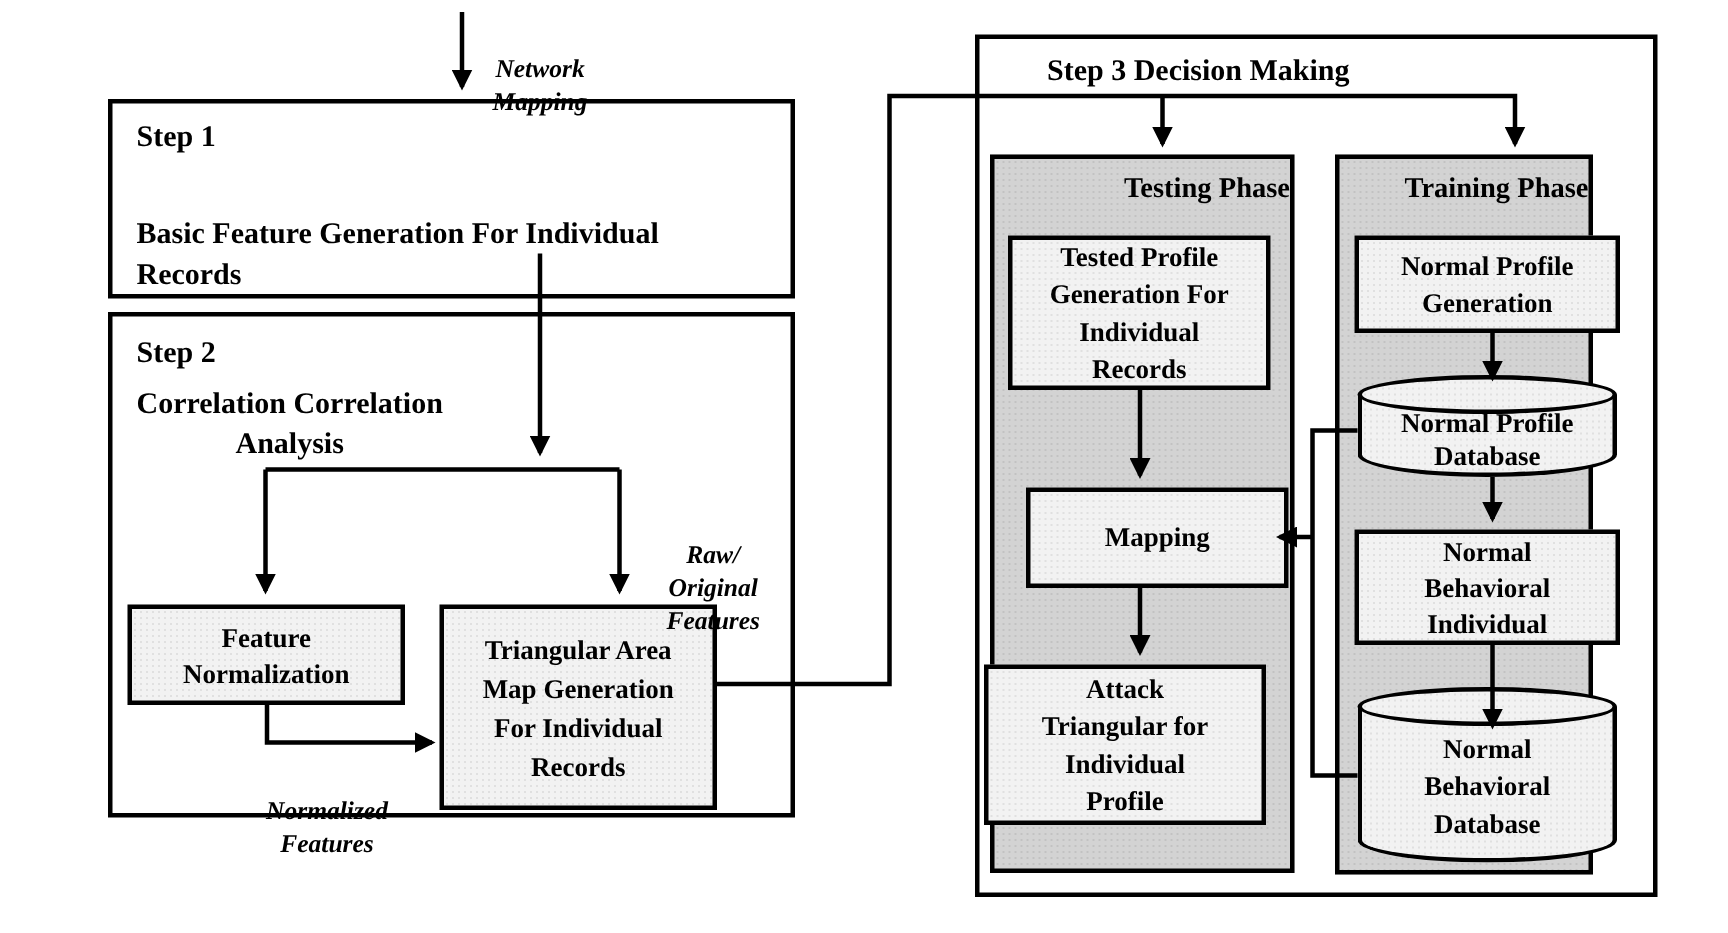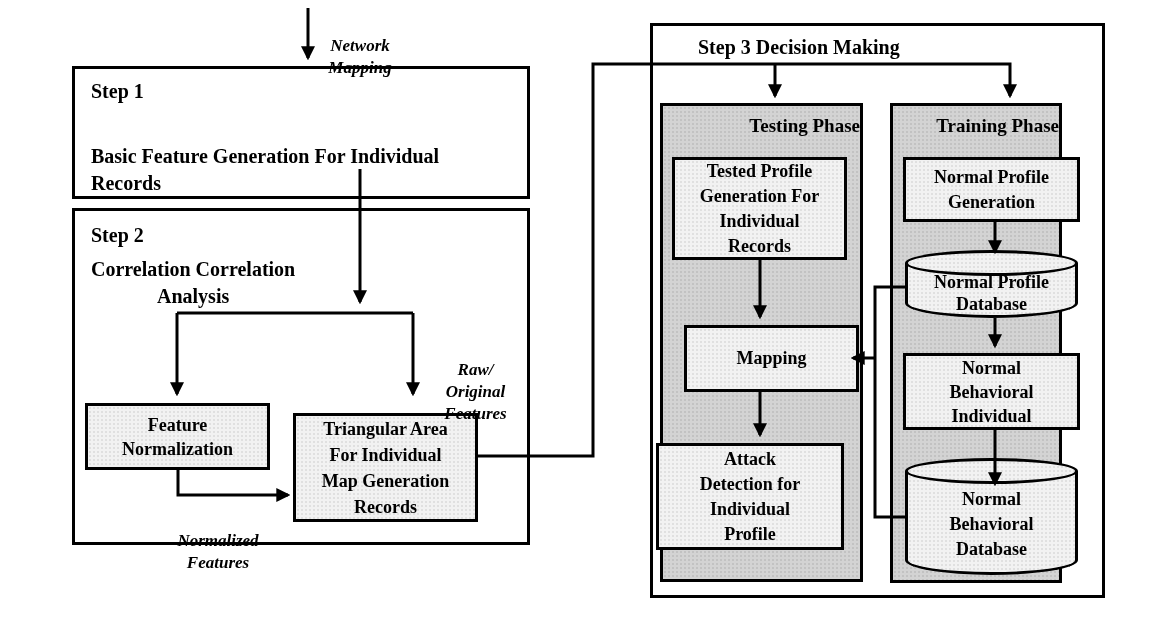--- a/index.html
+++ b/index.html
@@ -61,24 +61,24 @@
         <div>Correlation Correlation</div>
         <div>Analysis</div>
       </div>
   </div>
 
   <div class="box fillbox center boxtext nowrap" style="left:85px;top:403px;width:185px;height:67px;line-height:24px;">
       <div>Feature</div>
       <div>Normalization</div>
     </div>
 
-  <div class="box fillbox center boxtext nowrap" style="left:293px;top:403px;width:185px;height:109px;line-height:26px;margin-top:10px;">
+  <div class="box fillbox center boxtext nowrap" style="left:293px;top:403px;width:185px;height:137px;line-height:26px;">
       <div>Triangular Area</div>
+      <div>Map Generation</div>
       <div>For Individual</div>
-      <div>Map Generation</div>
       <div>Records</div>
     </div>
 
   <div class="txt ann nowrap" style="left:318px;top:8px;width:84px;">
       <div>Network</div>
       <div>Mapping</div>
     </div>
 
   <div class="txt ann nowrap" style="left:428px;top:332px;width:95px;">
       <div>Raw/</div>
@@ -105,21 +105,21 @@
       <div>Individual</div>
       <div>Records</div>
     </div>
 
   <div class="box fillbox center boxtext" style="left:672px;top:325px;width:175px;height:67px;margin-left:12px;">
     <div>Mapping</div>
   </div>
 
   <div class="box fillbox center boxtext nowrap" style="left:656px;top:443px;width:188px;height:107px;line-height:25px;">
       <div>Attack</div>
-      <div>Detection for</div>
+      <div>Triangular for</div>
       <div>Individual</div>
       <div>Profile</div>
     </div>
 
   <div class="box panel" style="left:890px;top:103px;width:172px;height:480px;">
     <div class="phasetitle" style="top:9px;">Training Phase</div>
   </div>
 
   <div class="box fillbox center boxtext nowrap" style="left:903px;top:157px;width:177px;height:65px;line-height:25px;">
       <div>Normal Profile</div>

